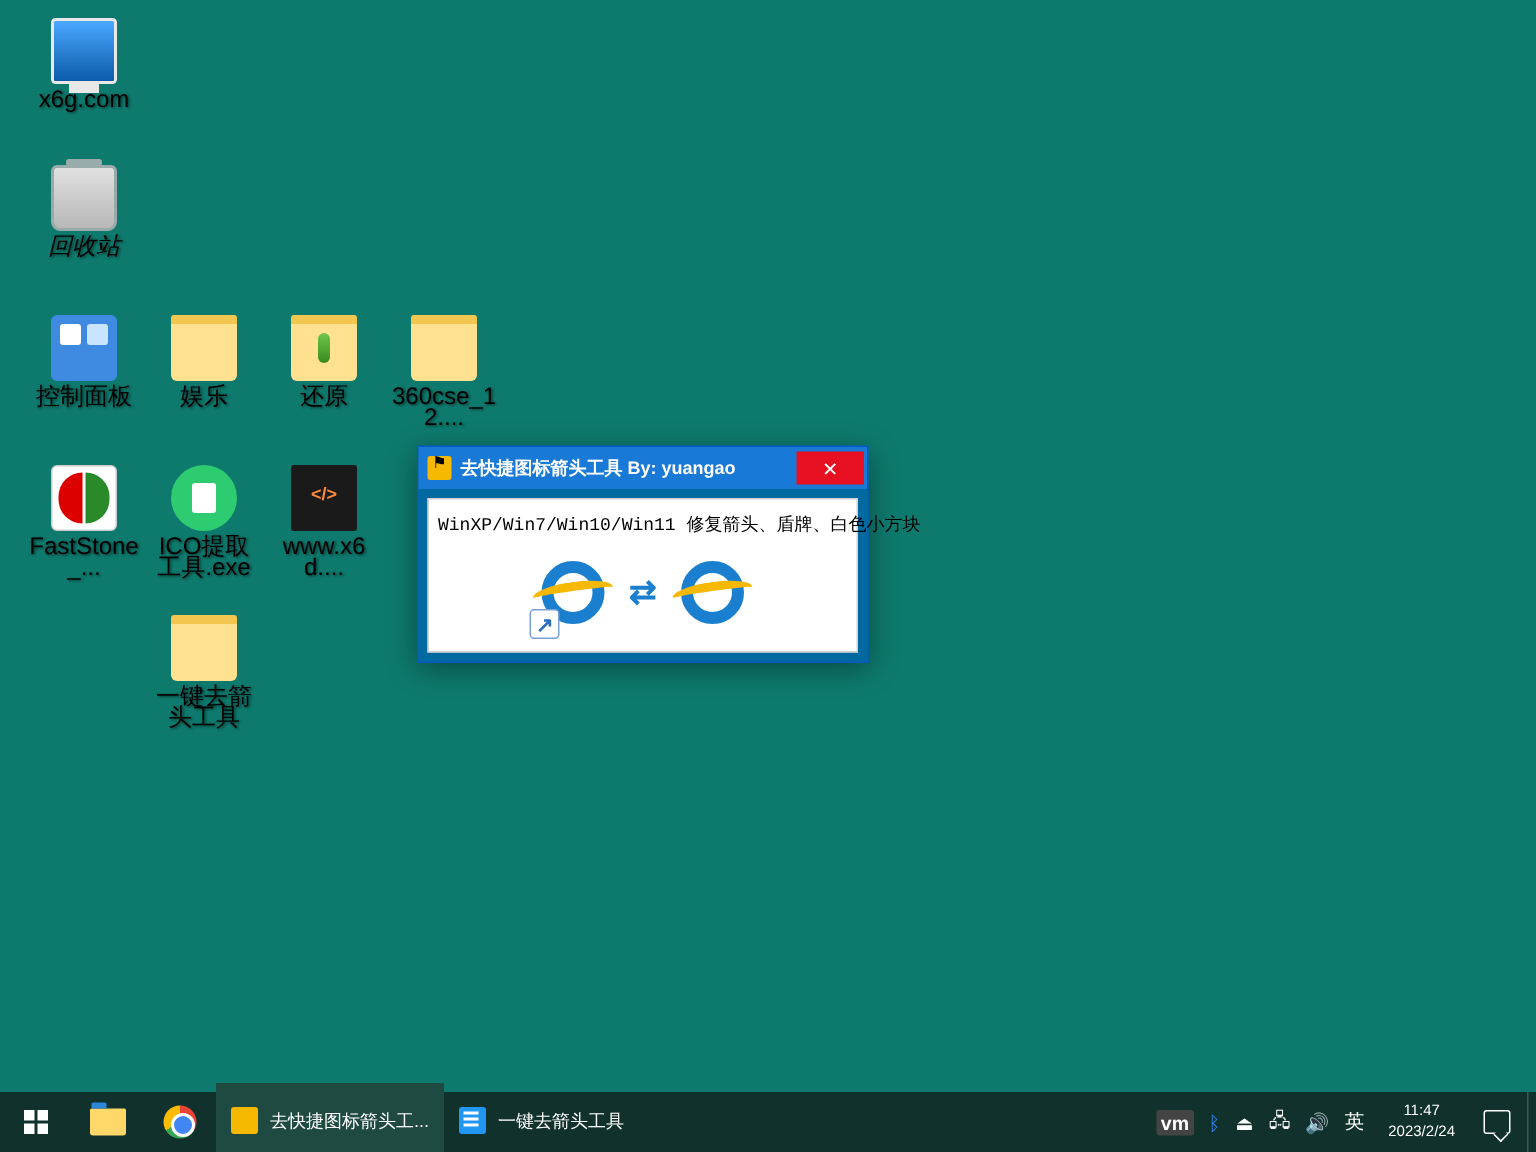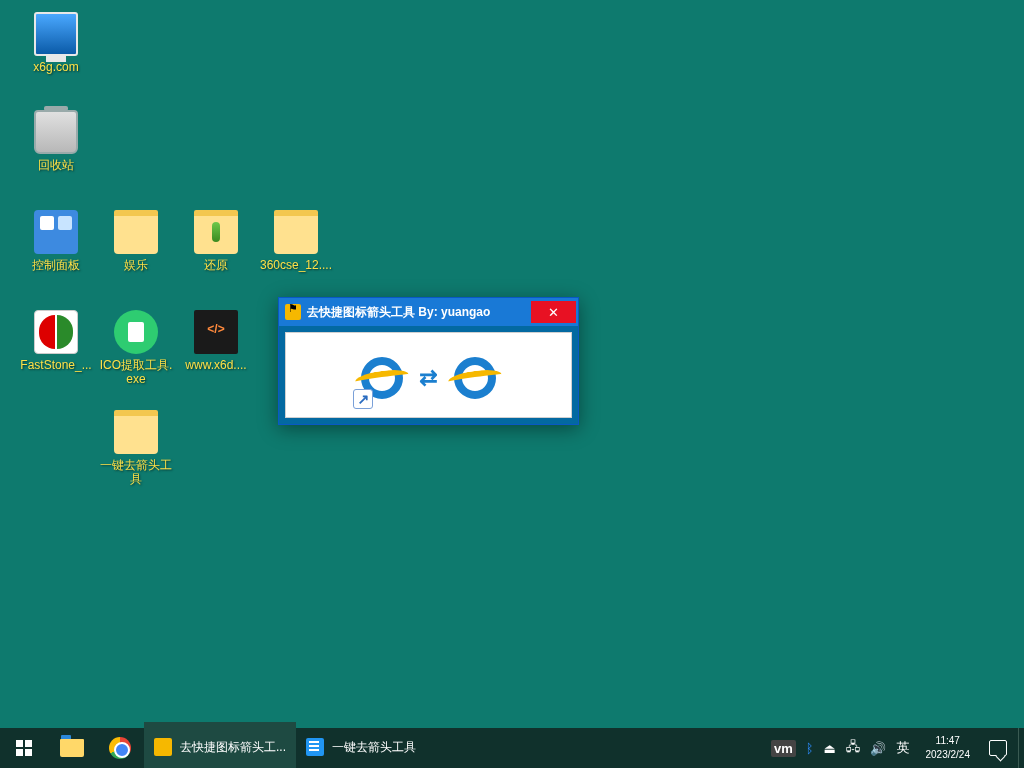--- a/index.html
+++ b/index.html
@@ -1,21 +1,21 @@
 <!DOCTYPE html>
 <html><head>
 <meta charset="utf-8">
 <style>
 * { margin:0; padding:0; box-sizing:border-box; user-select:none; }
 html,body { width:1024px; height:768px; overflow:hidden; font-family:"Microsoft YaHei","Segoe UI",sans-serif; }
 .desktop { width:1024px; height:768px; background:#0e7a6e; position:relative; }
 
 
 .icon-grid { position:absolute; top:0; left:0; padding-top:12px; padding-left:12px; }
-.di { position:absolute; width:76px; text-align:center; color:#fde047; font-size:12px; cursor:pointer; }
+.di { position:absolute; width:76px; text-align:center; color:#000000; font-size:16px; cursor:pointer; }
 .di .lbl { margin-top:4px; display:block; line-height:14px; word-break:break-all; text-shadow:1px 1px 2px rgba(0,0,0,.6); }
 .di .ic { width:44px; height:44px; margin:0 auto; position:relative; }
 
 
 .ic-monitor { background:linear-gradient(#4aa8ff,#0b5ba8); border:2px solid #e8e8e8; border-radius:3px; }
 .ic-monitor::after { content:""; position:absolute; bottom:-8px; left:50%; transform:translateX(-50%); width:20px; height:6px; background:#e8e8e8; }
 .ic-trash { background:linear-gradient(#e0e0e0,#b8b8b8); border-radius:4px 4px 6px 6px; border:2px solid #9aa; }
 .ic-trash::before { content:""; position:absolute; top:-6px; left:8px; width:24px; height:5px; background:#9aa; border-radius:2px; }
 .ic-cp { background:#3d8ae0; border-radius:4px; }
 .ic-cp::before { content:""; position:absolute; top:6px; left:6px; width:14px; height:14px; background:#fff; border-radius:2px; }
@@ -80,21 +80,21 @@
 </head>
 <body>
 
 <div class="desktop">
 
   <div class="icon-grid" id="icon-grid">
       <div class="di" style="left: 18px; top: 12px;">
         <div class="ic ic-monitor"></div>
         <span class="lbl">x6g.com</span>
       </div>
-      <div class="di" style="left: 18px; top: 110px;">
+      <div class="di" style="left: 18px; top: 110px; font-style: italic;">
         <div class="ic ic-trash"></div>
         <span class="lbl">回收站</span>
       </div>
       <div class="di" style="left: 18px; top: 210px;">
         <div class="ic ic-cp"></div>
         <span class="lbl">控制面板</span>
       </div>
       <div class="di" style="left: 98px; top: 210px;">
         <div class="ic ic-folder"></div>
         <span class="lbl">娱乐</span>
@@ -125,20 +125,21 @@
       </div>
     </div>
 
   <div class="app-window">
     <div class="titlebar">
       <span class="app-ico"></span>
       <span class="title-text">去快捷图标箭头工具 By: yuangao</span>
       <div class="close-btn">✕</div>
     </div>
     <div class="app-body">
+      <div class="desc">WinXP/Win7/Win10/Win11 修复箭头、盾牌、白色小方块</div>
       <div class="swap">
         <div class="ie">
           <div class="ie-ring"></div>
             <div class="ie-swoosh"></div>
           <div class="shortcut-ov">↗</div>
         </div>
         <div class="arrows">⇄</div>
         <div class="ie">
           <div class="ie-ring"></div>
             <div class="ie-swoosh"></div>

